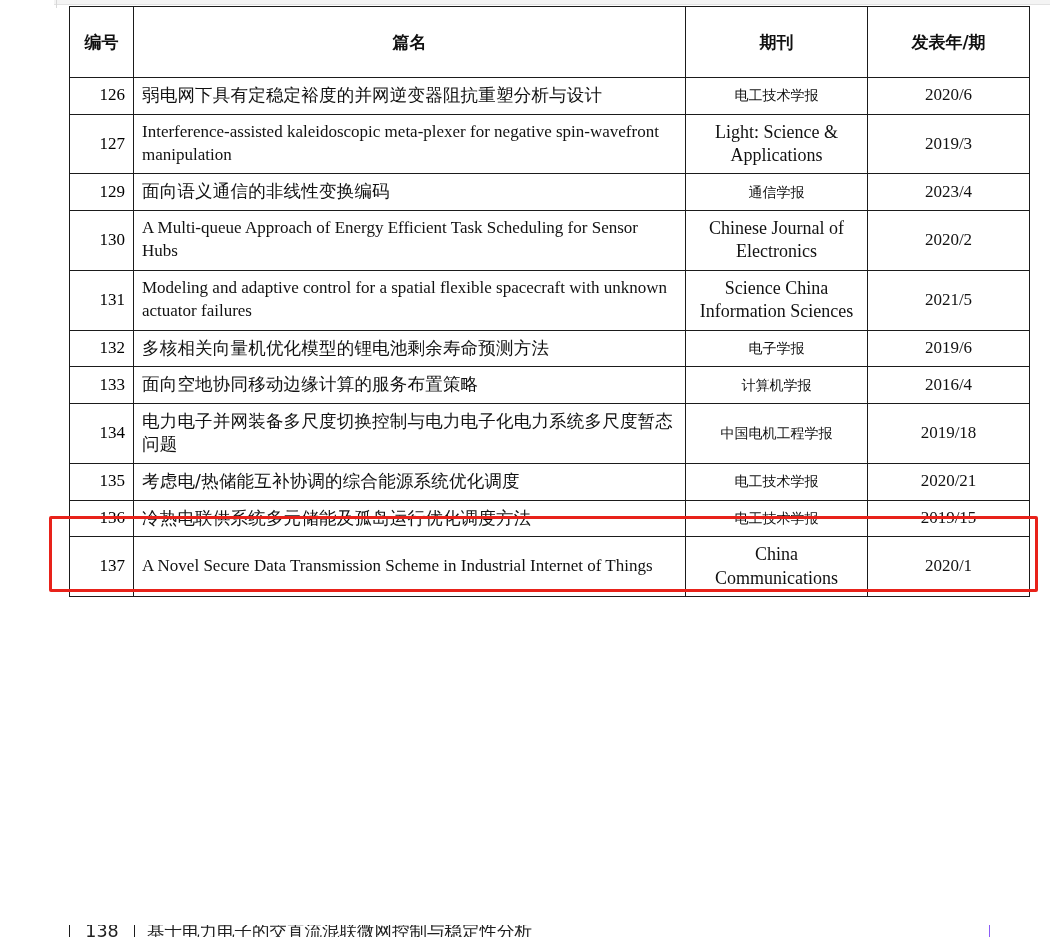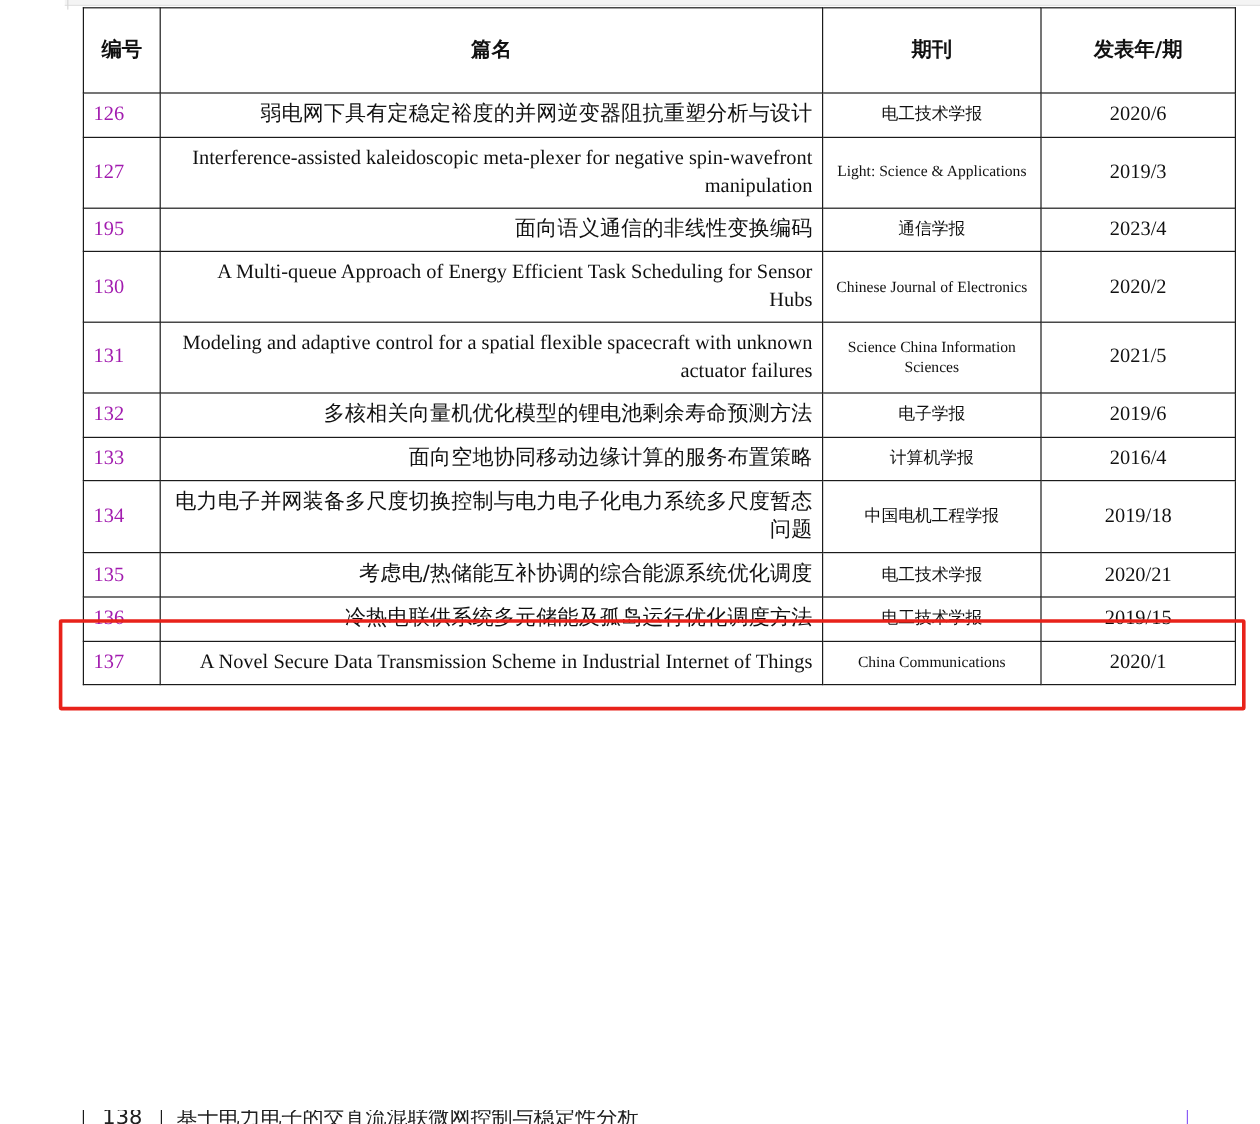--- a/index.html
+++ b/index.html
@@ -69,27 +69,27 @@
     text-align: center;
     font-weight: bold;
     font-family: "DejaVu Sans", "Liberation Sans", sans-serif;
     font-size: 19px;
     padding: 8px 6px;
     height: 58px;
   }
   th.head-num { line-height: 1.15; }
 
   td.num {
+    text-align: right;
+    font-size: 18px;
+    font-family: "Liberation Serif", serif;
+    color: #000000;
+  }
+  td.title {
     text-align: left;
-    font-size: 18px;
-    font-family: "Liberation Serif", serif;
-    color: #a21caf;
-  }
-  td.title {
-    text-align: right;
     padding-left: 12px;
     padding-right: 10px;
   }
   td.title.cn {
     font-family: "DejaVu Sans", "Liberation Sans", sans-serif;
     font-size: 17.5px;
     letter-spacing: 0.2px;
   }
   td.title.en {
     font-family: "Liberation Serif", serif;
@@ -97,21 +97,21 @@
   }
   td.journal {
     text-align: center;
   }
   td.journal.cn {
     font-family: "DejaVu Sans", "Liberation Sans", sans-serif;
     font-size: 14px;
   }
   td.journal.en {
     font-family: "Liberation Serif", serif;
-    font-size: 13px;
+    font-size: 18px;
     line-height: 1.3;
     margin-top: 16px;
   }
   td.year {
     text-align: center;
     font-family: "Liberation Serif", serif;
     font-size: 17px;
   }
 
   
@@ -197,21 +197,21 @@
 
         <tr>
           <td class="num">127</td>
           <td class="title en">Interference-assisted kaleidoscopic meta-plexer for negative spin-wavefront manipulation</td>
           <td class="journal en">Light: Science &amp; Applications</td>
           <td class="year">2019/3</td>
         </tr>
 
 
         <tr>
-          <td class="num">195</td>
+          <td class="num">129</td>
           <td class="title cn">面向语义通信的非线性变换编码</td>
           <td class="journal cn">通信学报</td>
           <td class="year">2023/4</td>
         </tr>
 
         <tr>
           <td class="num">130</td>
           <td class="title en">A Multi-queue Approach of Energy Efficient Task Scheduling for Sensor Hubs</td>
           <td class="journal en">Chinese Journal of Electronics</td>
           <td class="year">2020/2</td>

